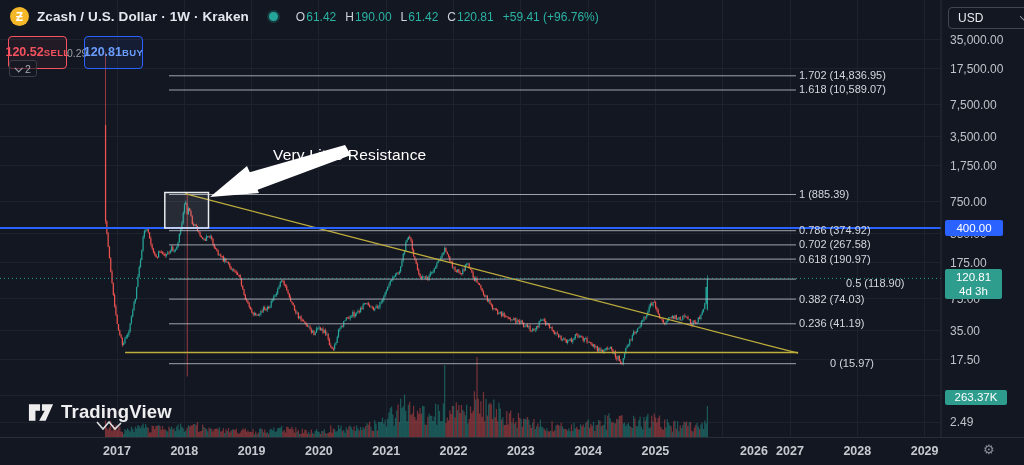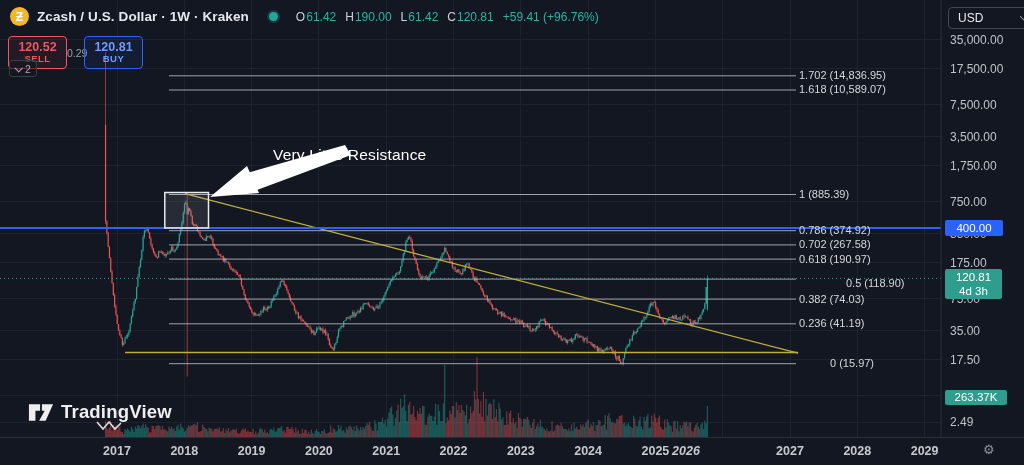--- a/index.html
+++ b/index.html
@@ -17,21 +17,21 @@
   .ohlc .k{color:#cfd3dc;}
   .ohlc .v{color:#2bb3a3;margin-left:1px;}
   .ohlc .chg{color:#2bb3a3;}
   .currency-box{position:absolute;left:948px;top:7px;width:70px;height:20px;border:1px solid #434651;
       border-radius:4px;display:flex;align-items:center;justify-content:space-between;padding:0 7px 0 9px;
       color:#e8eaf0;font-size:12px;z-index:30;background:#131722;}
   .currency-box .chev{width:7px;height:7px;border-right:1.5px solid #9aa0aa;border-bottom:1.5px solid #9aa0aa;
       transform:rotate(45deg) translateY(-2px);}
   
   .trade-row{position:absolute;left:8px;top:36px;display:flex;align-items:center;z-index:30;}
-  .tbtn{width:57px;height:31px;border-radius:4px;display:flex;flex-direction:column;align-items:center;
+  .tbtn{width:57px;height:31px;border-radius:4px;display:flex;align-items:center;
         justify-content:center;line-height:1.05;cursor:pointer;}
   .tbtn .p{font-size:12.5px;font-weight:700;}
   .tbtn .l{font-size:9.5px;font-weight:600;letter-spacing:.4px;}
   .sell{border:1px solid #f7525f;color:#f7525f;background:rgba(247,82,95,.07);}
   .buy{border:1px solid #2962ff;color:#6b9dff;background:rgba(41,98,255,.08);}
   .spread{width:17px;text-align:center;font-size:10.5px;color:#9aa0a6;}
   .obj-badge{position:absolute;left:9px;top:60px;height:15px;padding:0 5px;border:1px solid #3a3e47;border-radius:3px;
       display:flex;align-items:center;gap:4px;color:#a6abb5;font-size:10.5px;z-index:30;background:rgba(19,23,34,.6);}
   .obj-badge .chev{width:5px;height:5px;border-right:1.2px solid #a6abb5;border-bottom:1.2px solid #a6abb5;
       transform:rotate(45deg) translateY(-1px);}
@@ -186,21 +186,21 @@
   <div id="time-axis">
       <div class="year-label" style="left: 117px;">2017</div>
       <div class="year-label" style="left: 184.3px;">2018</div>
       <div class="year-label" style="left: 251.6px;">2019</div>
       <div class="year-label" style="left: 318.9px;">2020</div>
       <div class="year-label" style="left: 386.2px;">2021</div>
       <div class="year-label" style="left: 453.5px;">2022</div>
       <div class="year-label" style="left: 520.8px;">2023</div>
       <div class="year-label" style="left: 588.1px;">2024</div>
       <div class="year-label" style="left: 655.4px;">2025</div>
-      <div class="year-label" style="left: 686px; font-style: italic;">2026</div>
+      <div class="year-label" style="left: 754px;">2026</div>
       <div class="year-label" style="left: 790px;">2027</div>
       <div class="year-label" style="left: 857.3px;">2028</div>
       <div class="year-label" style="left: 924.6px;">2029</div>
     </div>
 
   <div class="ax-badge badge-blue">400.00</div>
   <div class="ax-badge badge-price">
     <div>120.81</div>
     <div>4d 3h</div>
   </div>

